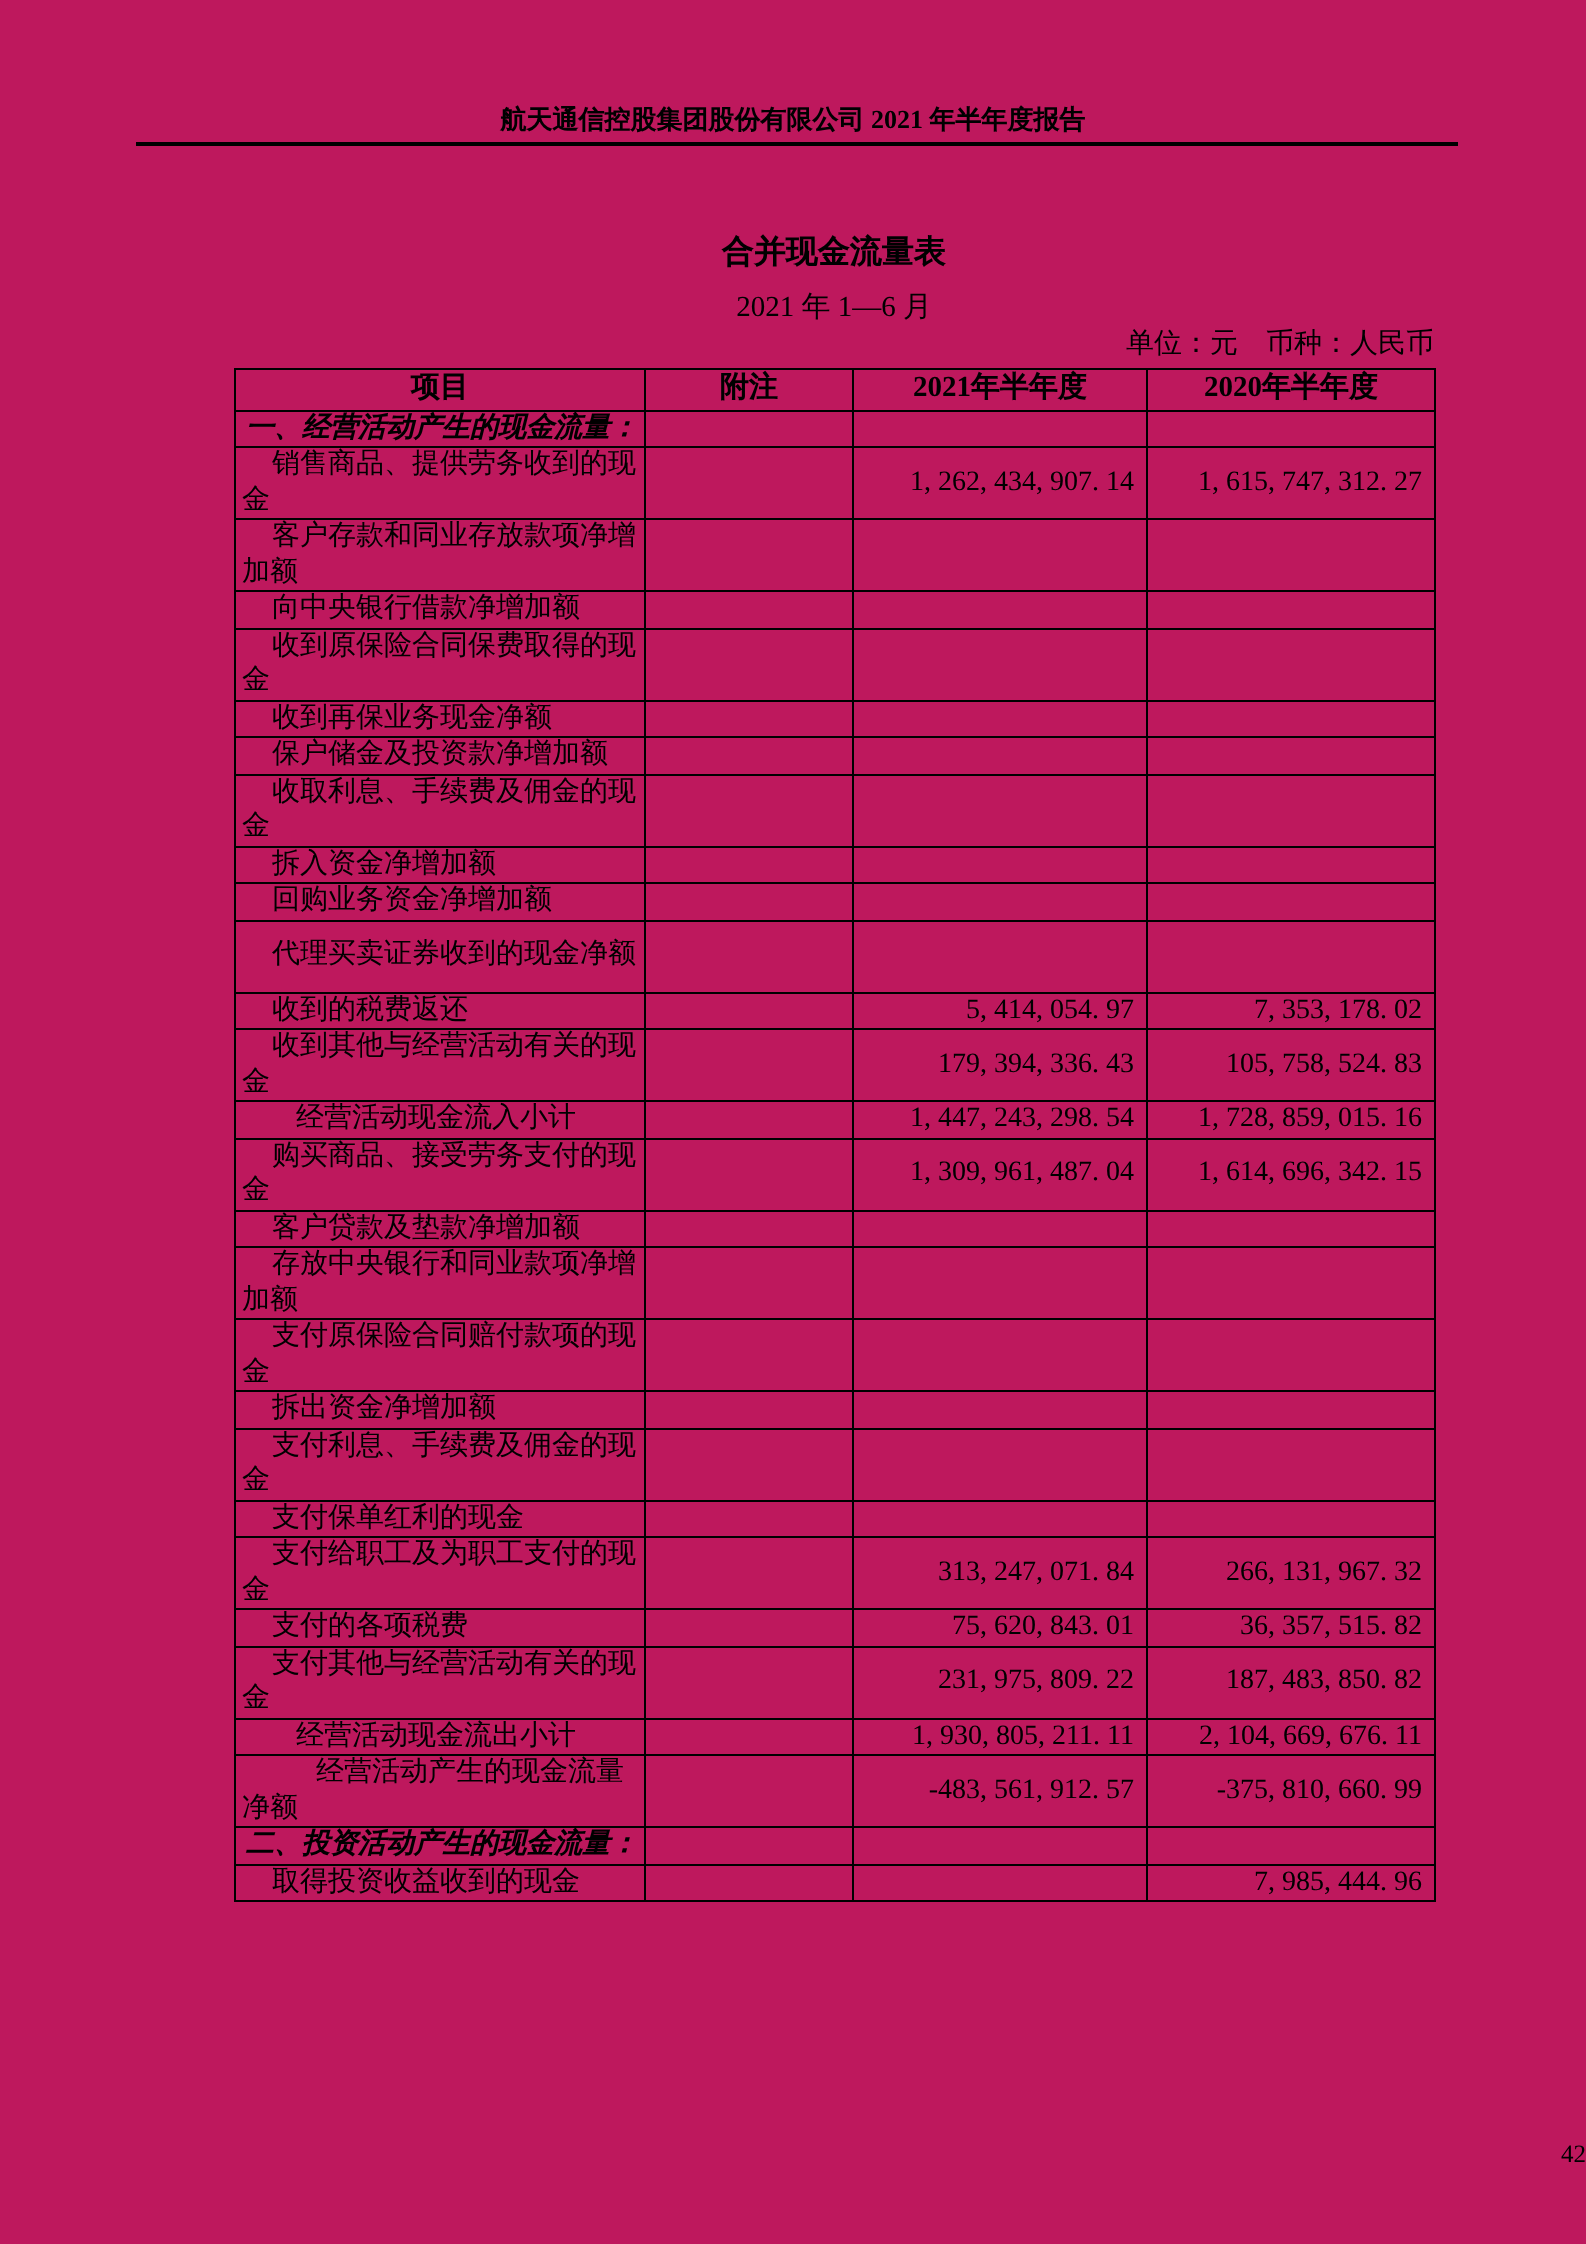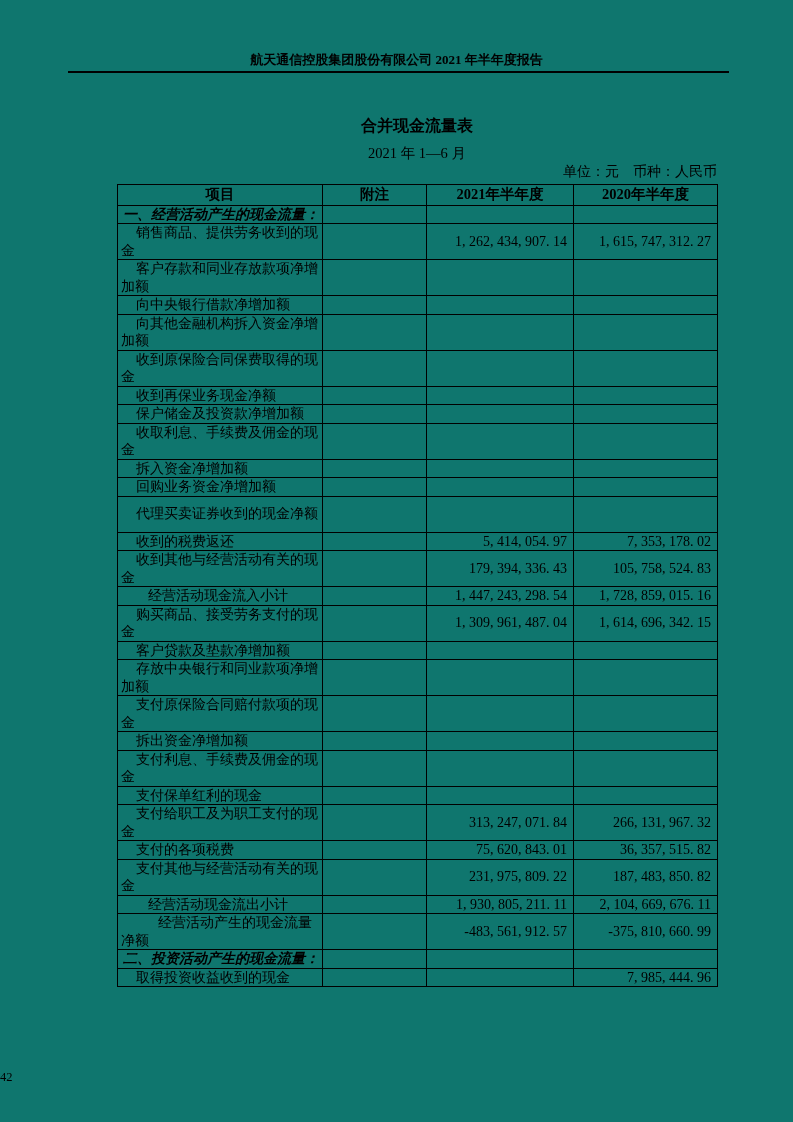--- a/index.html
+++ b/index.html
@@ -1,20 +1,20 @@
 <!DOCTYPE html>
 <html><head>
 <meta charset="utf-8">
 <style>
   * { margin:0; padding:0; box-sizing:border-box; }
   html,body { background:#ffffff; }
   .sheet {
     position:relative;
     width:793px; height:1122px;
-    background:#0f766e;
+    background:#be185d;
     color:#000;
     font-family:"Liberation Serif","DejaVu Serif",serif;
     overflow:hidden;
   }
   .doc-header {
     position:absolute; top:51px; left:0; width:100%;
     text-align:center; font-size:13px; font-weight:bold;
   }
   .header-rule {
     position:absolute; top:71px; left:68px; width:661px; height:2px;
@@ -55,21 +55,21 @@
   td.c-num  { padding:0 6px; text-align:right; white-space:nowrap; }
   tr.h1 td { height:18px; }
   tr.h2 td { height:36px; }
   tr.bold-row td { font-weight:bold;font-style:italic; }
   tr.indent-0 td.c-item { text-indent:2px; }
   tr.indent-1 td.c-item { text-indent:15px; }
   tr.indent-2 td.c-item { text-indent:27px; }
   tr.indent-3 td.c-item { text-indent:37px; }
   .page-number {
     position:absolute; top:1070px; left:0; width:100%;
-    text-align:left; font-size:12.5px;
+    text-align:right; font-size:12.5px;
   }
 </style>
 </head>
 <body>
 
 <div class="sheet">
 
   <div class="doc-header">航天通信控股集团股份有限公司 2021 年半年度报告</div>
   <div class="header-rule"></div>
 
@@ -111,26 +111,20 @@
     <td class="c-num"></td>
     <td class="c-num"></td>
   </tr>
         <tr class="indent-1 h1">
     <td class="c-item">向中央银行借款净增加额</td>
     <td class="c-note"></td>
     <td class="c-num"></td>
     <td class="c-num"></td>
   </tr>
         <tr class="indent-1 h2">
-    <td class="c-item">向其他金融机构拆入资金净增加额</td>
-    <td class="c-note"></td>
-    <td class="c-num"></td>
-    <td class="c-num"></td>
-  </tr>
-        <tr class="indent-1 h2">
     <td class="c-item">收到原保险合同保费取得的现金</td>
     <td class="c-note"></td>
     <td class="c-num"></td>
     <td class="c-num"></td>
   </tr>
         <tr class="indent-1 h1">
     <td class="c-item">收到再保业务现金净额</td>
     <td class="c-note"></td>
     <td class="c-num"></td>
     <td class="c-num"></td>

